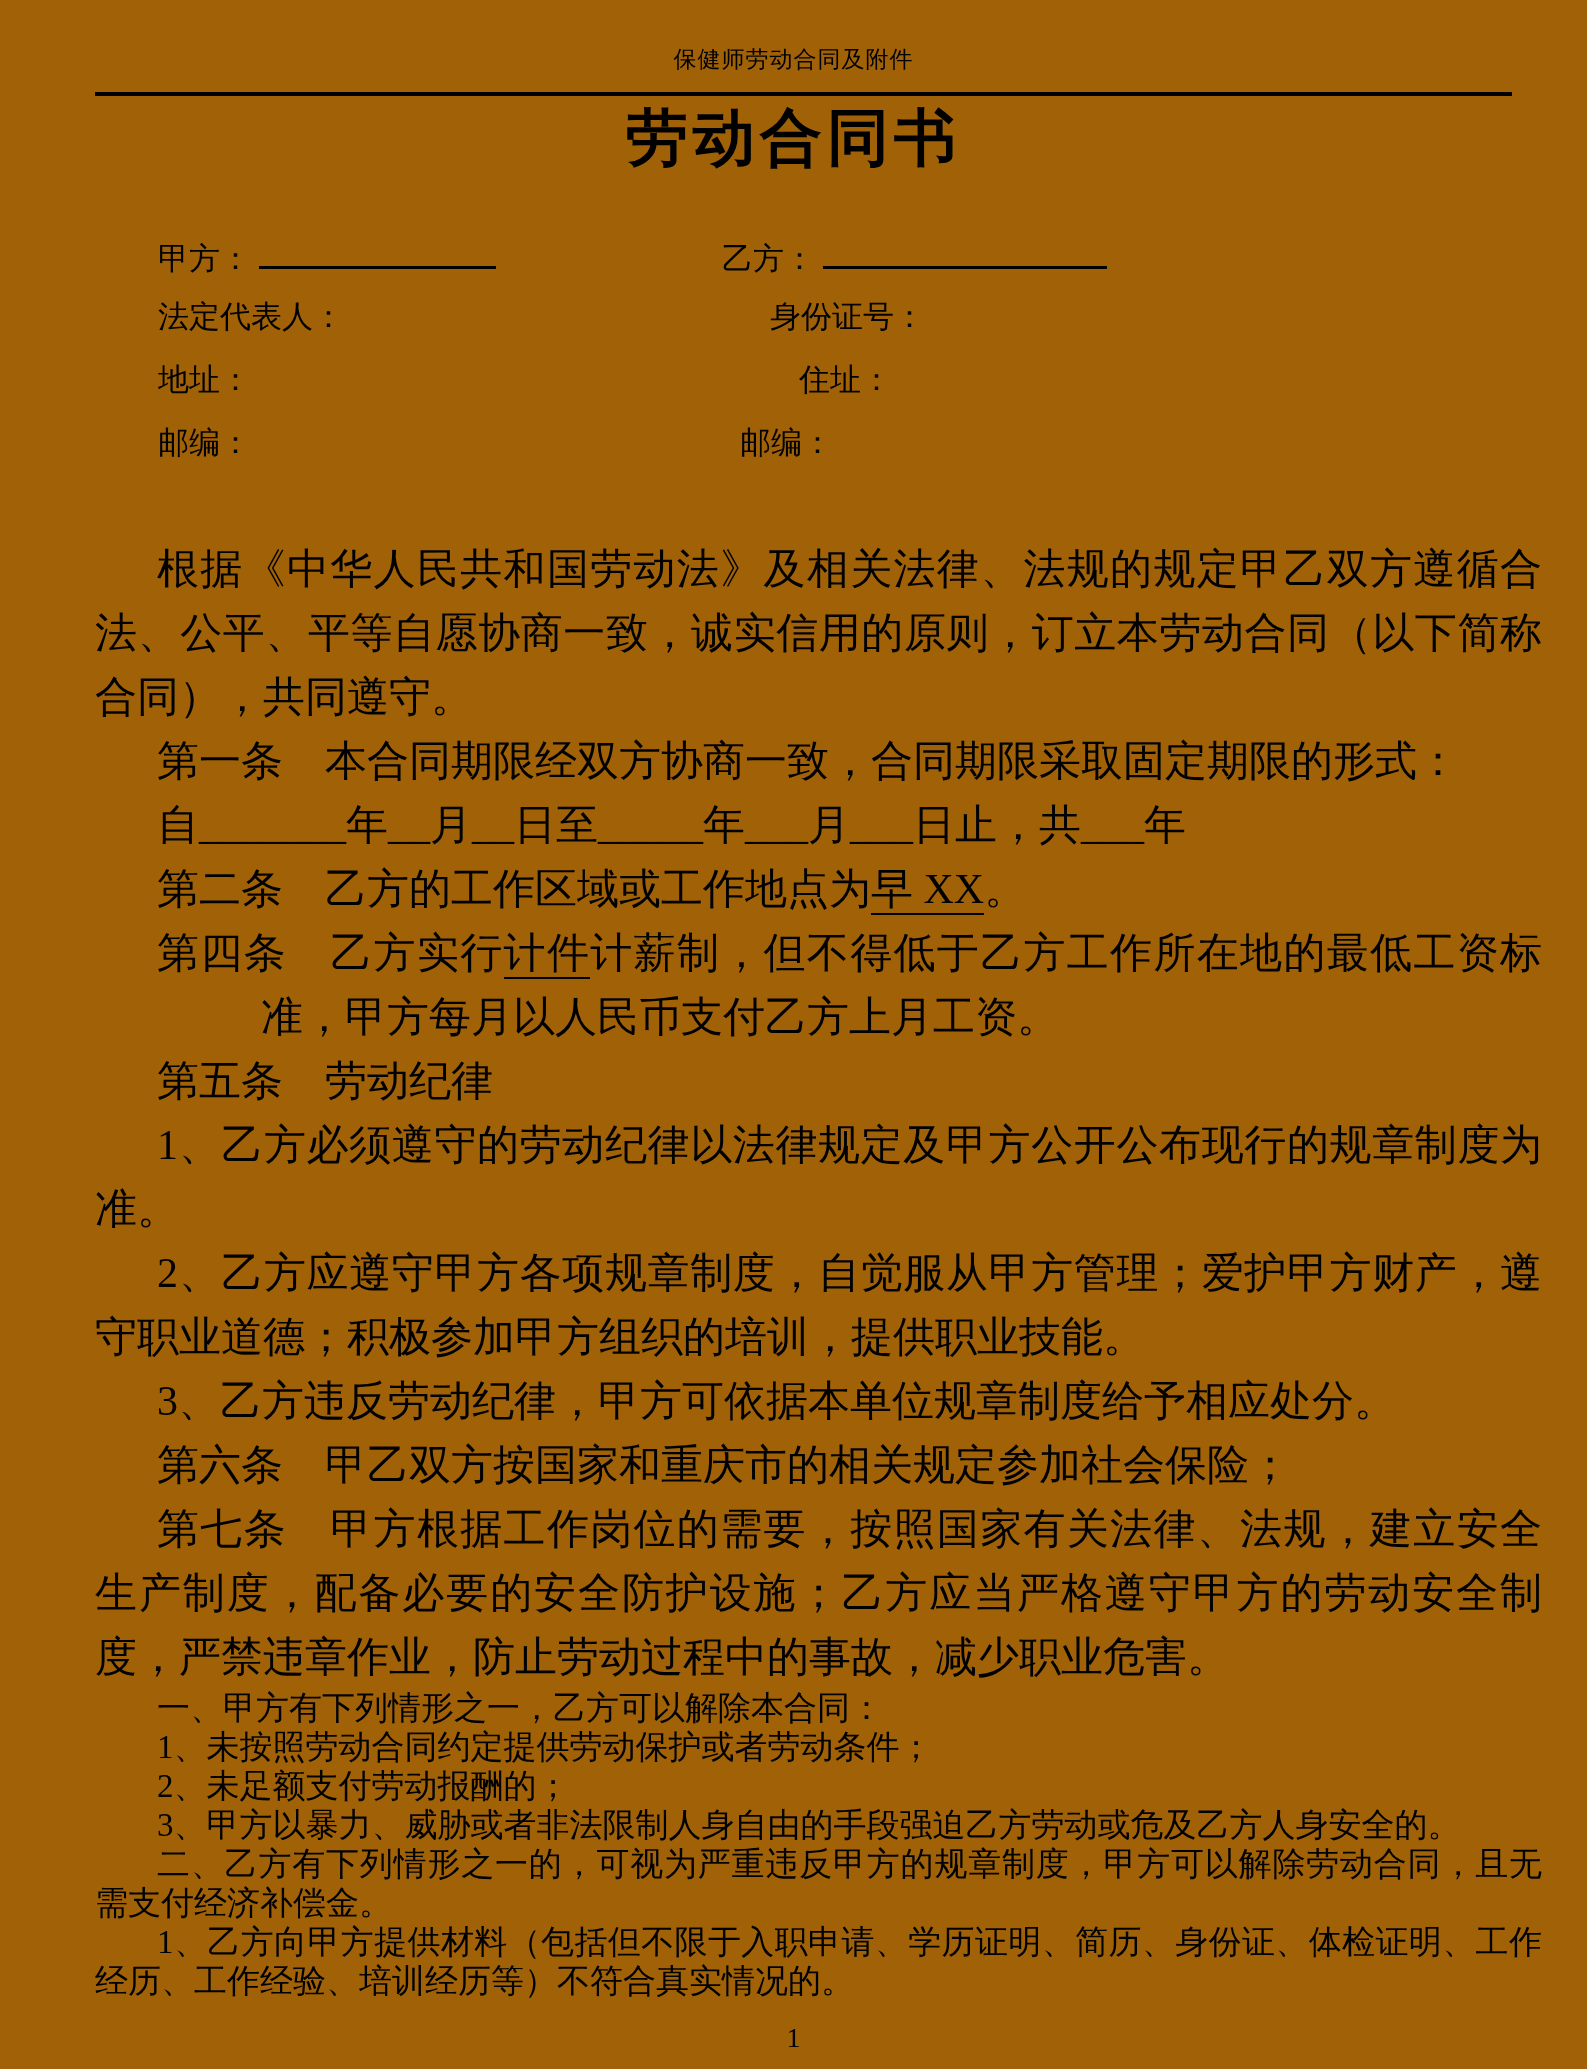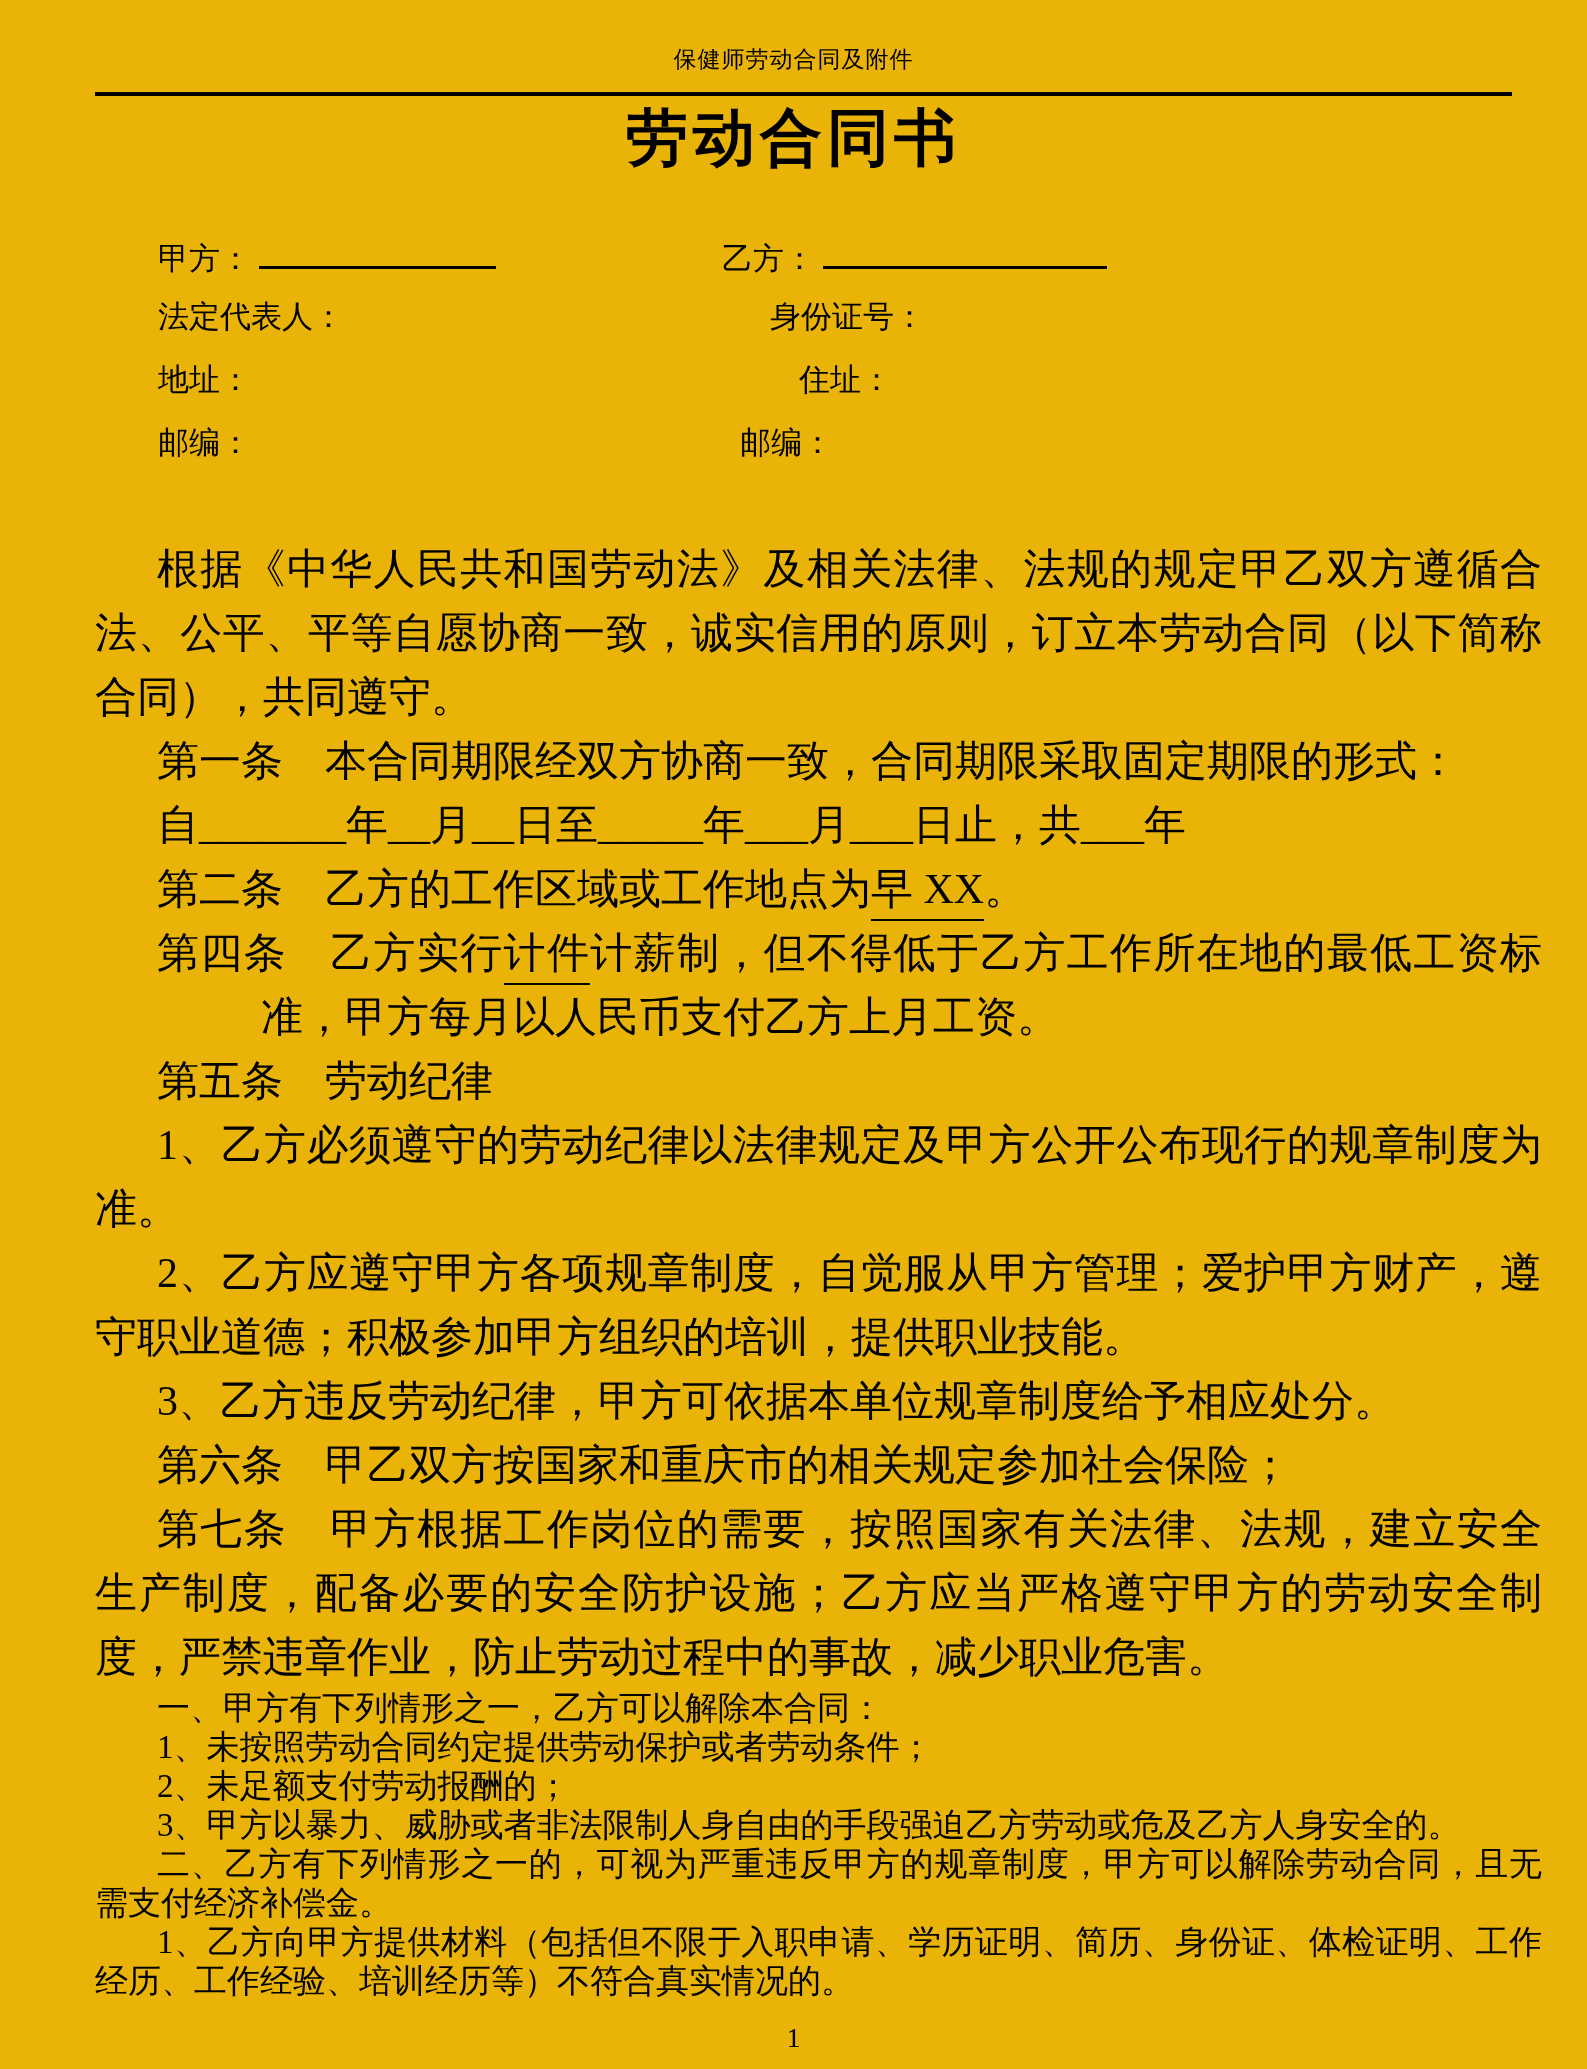--- a/index.html
+++ b/index.html
@@ -1,21 +1,21 @@
 <!DOCTYPE html>
 <html><head>
 <meta charset="utf-8">
 <style>
   html, body { margin: 0; padding: 0; background: #e8e8e8; }
   .page {
     position: relative;
     width: 1587px;
     height: 2069px;
     margin: 0 auto;
-    background: #eab308;
+    background: #a16207;
     color: #000000;
     font-family: "Liberation Serif", "DejaVu Serif", serif;
     overflow: hidden;
   }
 
   
   .doc-header-text {
     position: absolute;
     top: 44px; left: 0; width: 100%;
     text-align: center;
@@ -71,21 +71,21 @@
     position: absolute;
     left: 95px; top: 537px;
     width: 1447px;
     text-align: justify;
   }
   .content p { margin: 0; }
   .sec-regular { font-size: 42px; line-height: 64px; }
   .sec-tight   { font-size: 33px; line-height: 39px; }
   .para-indent { text-indent: 62px; }
   .para-hang   { padding-left: 166px; text-indent: -104px; }
-  .u { border-bottom: 2px solid #000000; padding-bottom: 7px; font-family: Liberation Serif, serif; }
+  .u { border-bottom: 2px solid #000000; padding-bottom: 1px; font-family: Liberation Serif, serif; }
 
   
   .page-footer {
     position: absolute;
     top: 2018px; left: 0; width: 100%;
     text-align: center;
     font-size: 28px;
     line-height: 40px;
   }
 </style>

